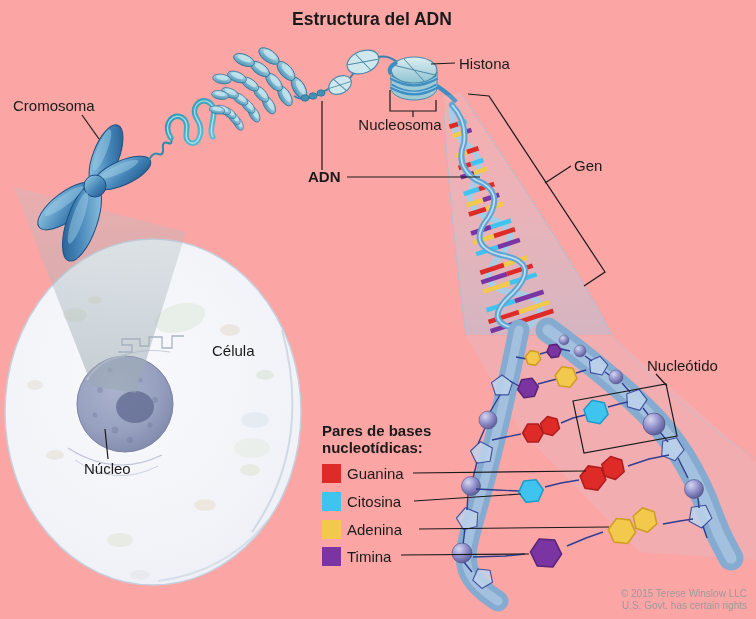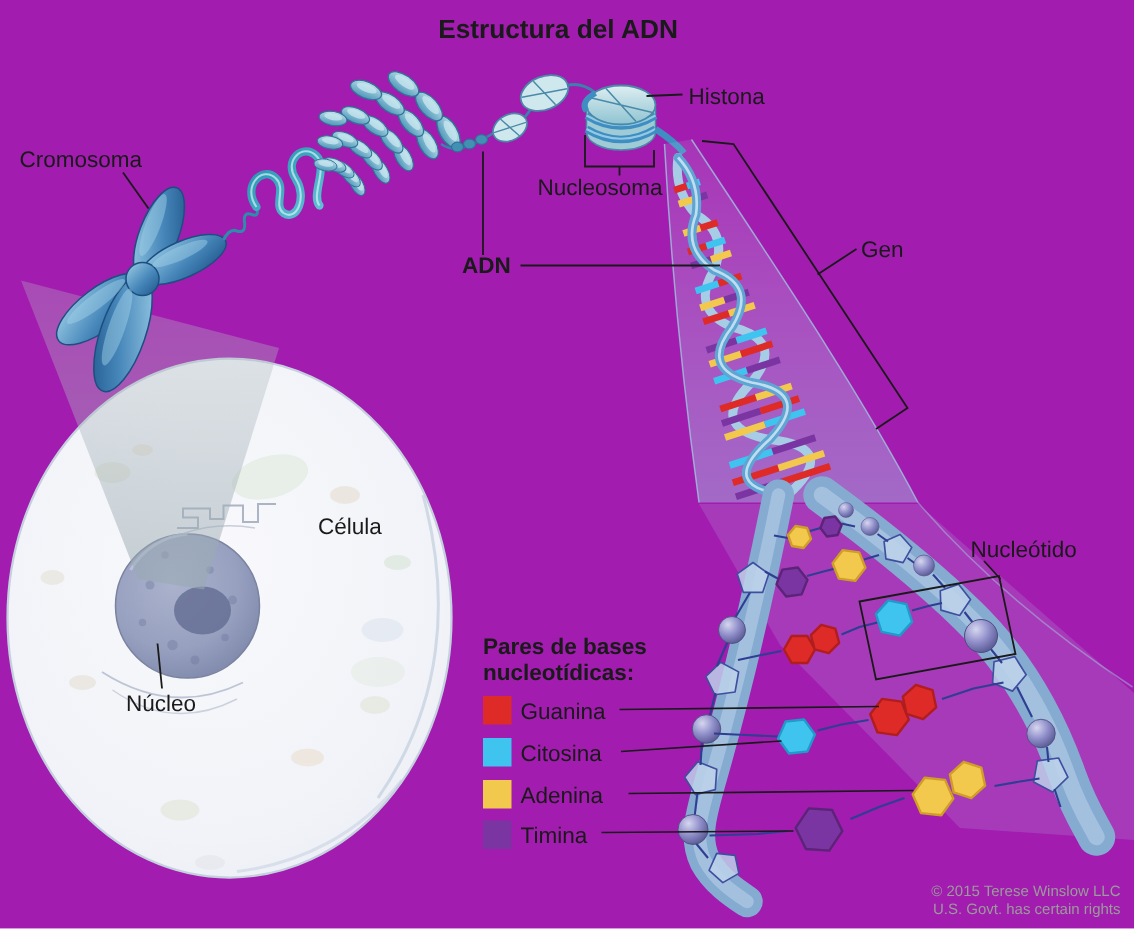--- a/index.html
+++ b/index.html
@@ -1,20 +1,20 @@
 <!DOCTYPE html>
 <html><head>
 <meta charset="utf-8">
 <style>
   :root{
     --g:#de2b28; --c:#3fc4f0; --a:#f2c84d; --t:#7a35a2;
     --ink:#1a1a1a; --bond:#2f3e92;
   }
   html,body{margin:0;padding:0;background:#fff;}
-  .stage{position:relative;width:756px;height:619px;background:#a21caf;overflow:hidden;
+  .stage{position:relative;width:756px;height:619px;background:#fca5a5;overflow:hidden;
          font-family:"Liberation Sans", sans-serif;}
   svg{display:block;}
   text{fill:var(--ink);font-family:"Liberation Sans", sans-serif;}
   .lbl{font-size:15px;}
   .lbl-b{font-size:15px;font-weight:bold;}
   .title-t{font-size:17.5px;font-weight:bold;}
   .credit-t{font-size:10px;fill:#9b9b9b;}
   .leader{stroke:#1a1a1a;stroke-width:1.2;fill:none;}
   .legline{stroke:#1a1a1a;stroke-width:1.1;fill:none;}
   .bond{stroke:var(--bond);stroke-width:1.4;fill:none;stroke-linejoin:round;}

